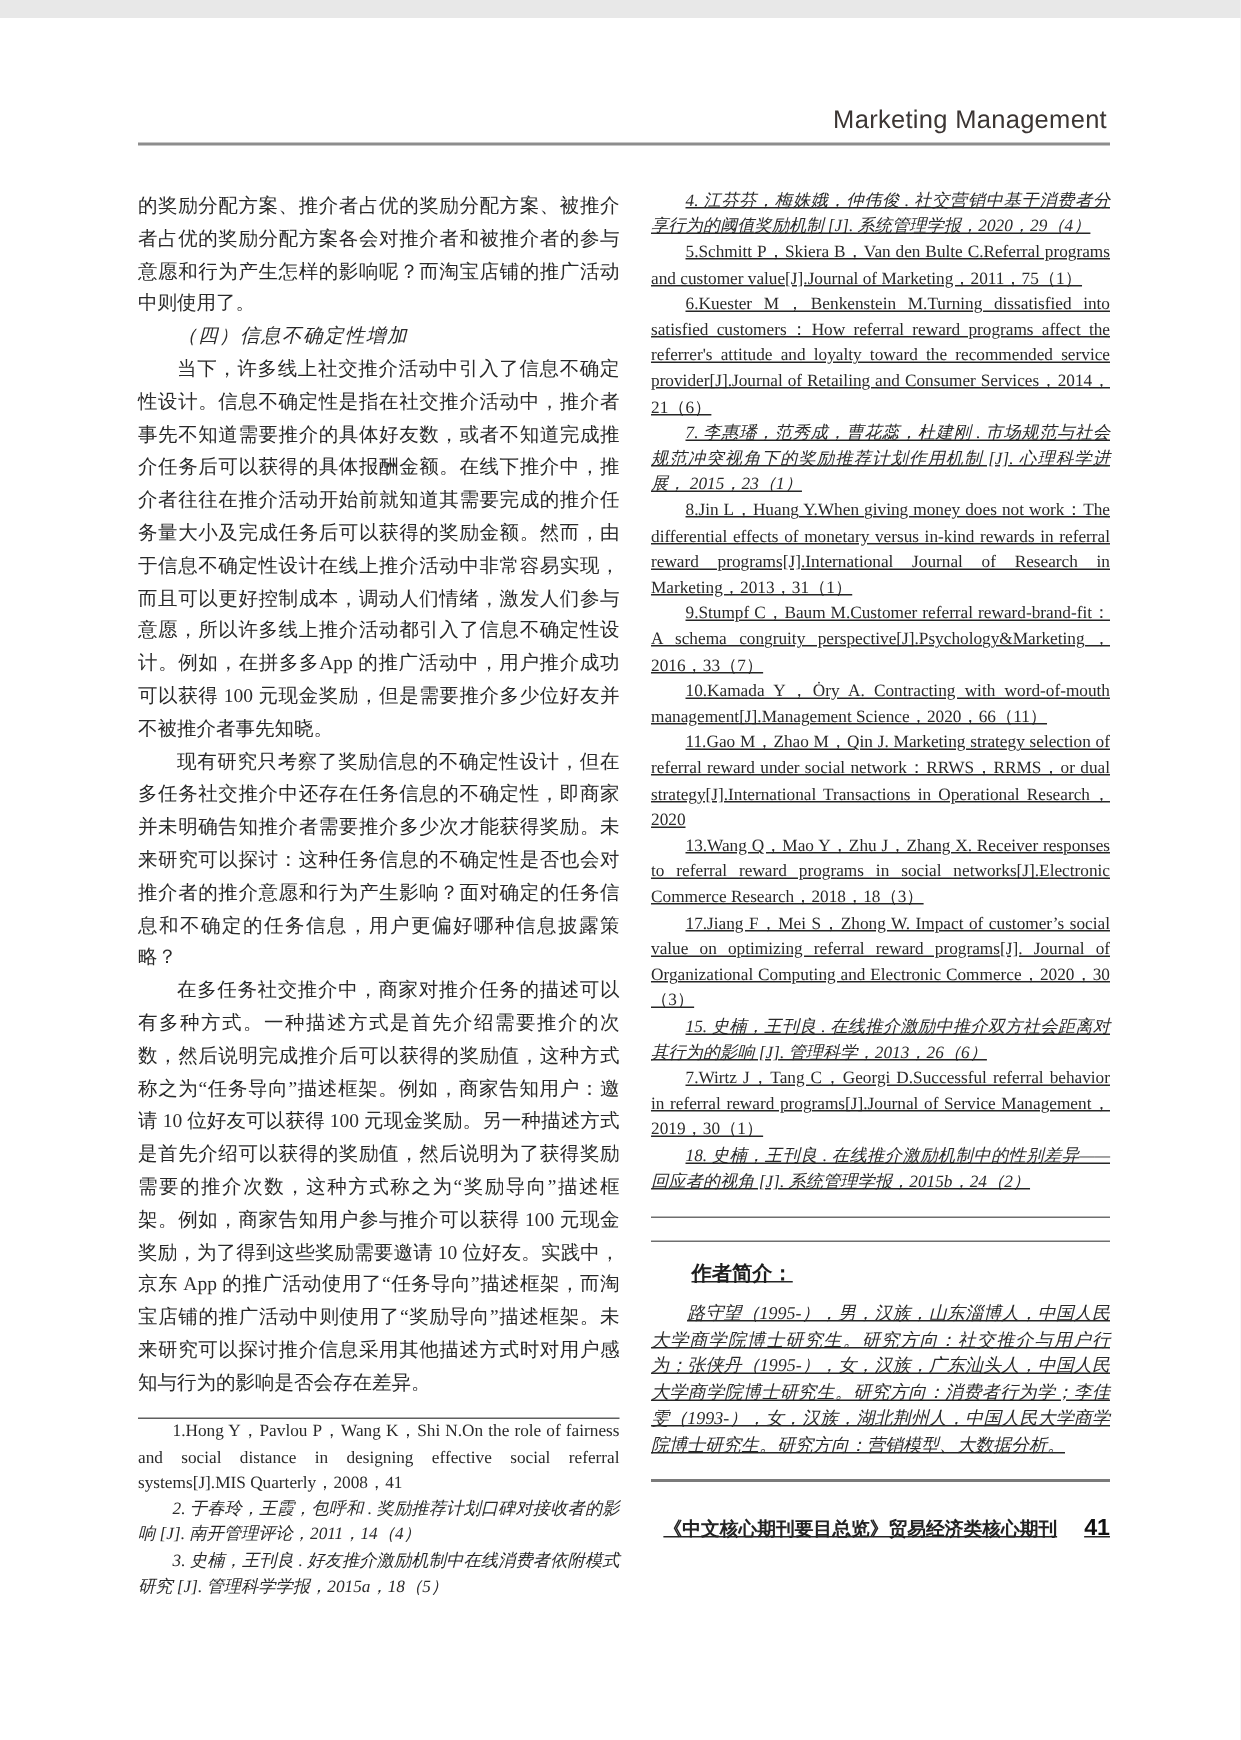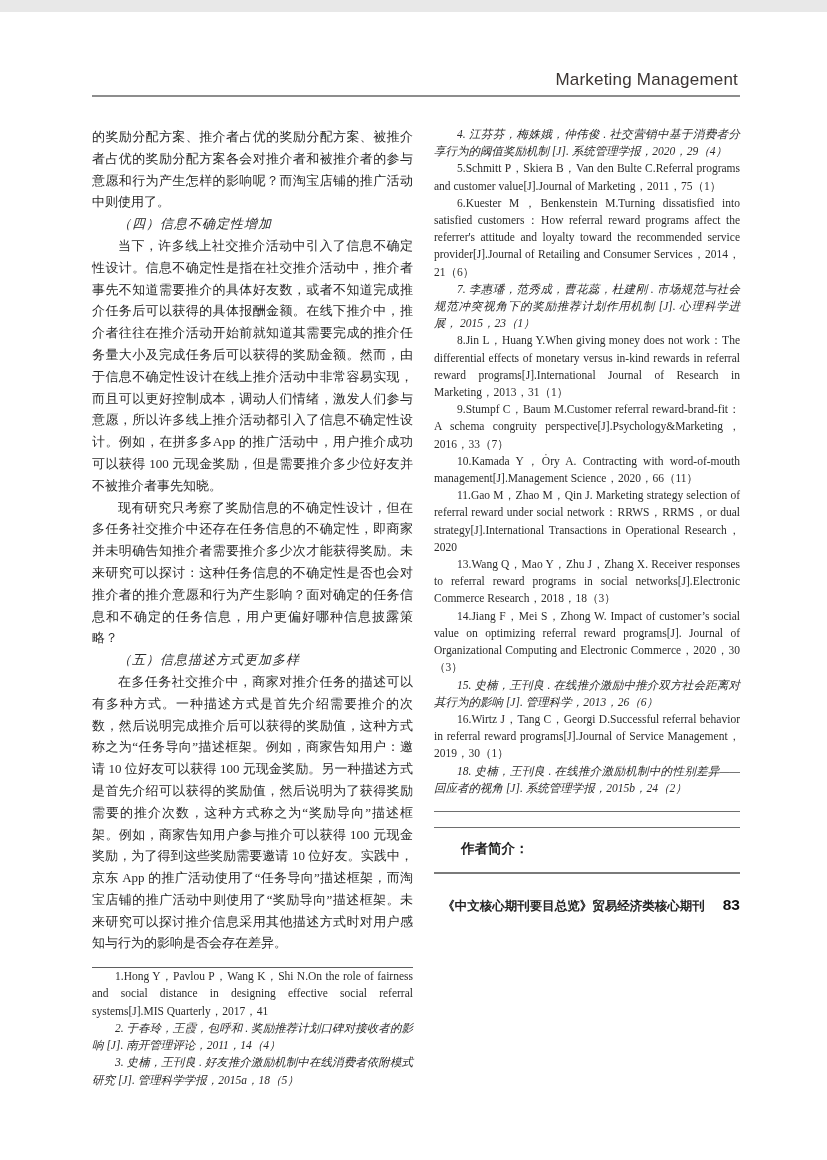--- a/index.html
+++ b/index.html
@@ -33,21 +33,21 @@
     margin-top: 5px;
     border-top: 2px solid #8d8d8d;
     height: 0;
   }
   
   .columns {
     display: flex;
     margin-top: 29px;
   }
   .col-left  { width: 321px; margin-right: 21px; }
-  .col-right { width: 306px; }
+  .col-right { width: 306px; text-decoration: underline; }
 
   
   .para {
     margin: 0;
     font-size: 13px;
     line-height: 21.8px;
     text-align: justify;
     color: #2a2a2a;
   }
   .para.body     { text-indent: 2em; }
@@ -128,28 +128,27 @@
         <div>
 
             <p class="para continued">的奖励分配方案、推介者占优的奖励分配方案、被推介者占优的奖励分配方案各会对推介者和被推介者的参与意愿和行为产生怎样的影响呢？而淘宝店铺的推广活动中则使用了。</p>
 
             <p class="para heading">（四）信息不确定性增加</p>
 
             <p class="para body">当下，许多线上社交推介活动中引入了信息不确定性设计。信息不确定性是指在社交推介活动中，推介者事先不知道需要推介的具体好友数，或者不知道完成推介任务后可以获得的具体报酬金额。在线下推介中，推介者往往在推介活动开始前就知道其需要完成的推介任务量大小及完成任务后可以获得的奖励金额。然而，由于信息不确定性设计在线上推介活动中非常容易实现，而且可以更好控制成本，调动人们情绪，激发人们参与意愿，所以许多线上推介活动都引入了信息不确定性设计。例如，在拼多多App 的推广活动中，用户推介成功可以获得 100 元现金奖励，但是需要推介多少位好友并不被推介者事先知晓。</p>
 
             <p class="para body">现有研究只考察了奖励信息的不确定性设计，但在多任务社交推介中还存在任务信息的不确定性，即商家并未明确告知推介者需要推介多少次才能获得奖励。未来研究可以探讨：这种任务信息的不确定性是否也会对推介者的推介意愿和行为产生影响？面对确定的任务信息和不确定的任务信息，用户更偏好哪种信息披露策略？</p>
 
-            <p class="para heading">（五）信息描述方式更加多样</p>
 
             <p class="para body">在多任务社交推介中，商家对推介任务的描述可以有多种方式。一种描述方式是首先介绍需要推介的次数，然后说明完成推介后可以获得的奖励值，这种方式称之为“任务导向”描述框架。例如，商家告知用户：邀请 10 位好友可以获得 100 元现金奖励。另一种描述方式是首先介绍可以获得的奖励值，然后说明为了获得奖励需要的推介次数，这种方式称之为“奖励导向”描述框架。例如，商家告知用户参与推介可以获得 100 元现金奖励，为了得到这些奖励需要邀请 10 位好友。实践中，京东 App 的推广活动使用了“任务导向”描述框架，而淘宝店铺的推广活动中则使用了“奖励导向”描述框架。未来研究可以探讨推介信息采用其他描述方式时对用户感知与行为的影响是否会存在差异。</p>
           </div>
         <div class="refs-divider"></div>
         <div>
 
-            <p class="ref en">1.Hong Y，Pavlou P，Wang K，Shi N.On the role of fairness and social distance in designing effective social referral systems[J].MIS Quarterly，2017，41</p>
+            <p class="ref en">1.Hong Y，Pavlou P，Wang K，Shi N.On the role of fairness and social distance in designing effective social referral systems[J].MIS Quarterly，2008，41</p>
 
             <p class="ref zh">2. 于春玲，王霞，包呼和 . 奖励推荐计划口碑对接收者的影响 [J]. 南开管理评论，2011，14（4）</p>
 
             <p class="ref zh">3. 史楠，王刊良 . 好友推介激励机制中在线消费者依附模式研究 [J]. 管理科学学报，2015a，18（5）</p>
           </div>
       </div>
 
       <div class="col-right">
         <div>
 
@@ -165,39 +164,40 @@
 
             <p class="ref en">9.Stumpf C，Baum M.Customer referral reward-brand-fit：A schema congruity perspective[J].Psychology&amp;Marketing，2016，33（7）</p>
 
             <p class="ref en">10.Kamada Y，Ȯry A. Contracting with word-of-mouth management[J].Management Science，2020，66（11）</p>
 
             <p class="ref en">11.Gao M，Zhao M，Qin J. Marketing strategy selection of referral reward under social network：RRWS，RRMS，or dual strategy[J].International Transactions in Operational Research，2020</p>
 
 
             <p class="ref en">13.Wang Q，Mao Y，Zhu J，Zhang X. Receiver responses to referral reward programs in social networks[J].Electronic Commerce Research，2018，18（3）</p>
 
-            <p class="ref en">14.Jiang F，Mei S，Zhong W. Impact of customer’s social value on optimizing referral reward programs[J]. Journal of Organizational Computing and Electronic Commerce，2020，30（3）</p>
+            <p class="ref en">17.Jiang F，Mei S，Zhong W. Impact of customer’s social value on optimizing referral reward programs[J]. Journal of Organizational Computing and Electronic Commerce，2020，30（3）</p>
 
             <p class="ref zh">15. 史楠，王刊良 . 在线推介激励中推介双方社会距离对其行为的影响 [J]. 管理科学，2013，26（6）</p>
 
-            <p class="ref en">16.Wirtz J，Tang C，Georgi D.Successful referral behavior in referral reward programs[J].Journal of Service Management，2019，30（1）</p>
+            <p class="ref en">7.Wirtz J，Tang C，Georgi D.Successful referral behavior in referral reward programs[J].Journal of Service Management，2019，30（1）</p>
 
 
             <p class="ref zh">18. 史楠，王刊良 . 在线推介激励机制中的性别差异——回应者的视角 [J]. 系统管理学报，2015b，24（2）</p>
           </div>
 
         <div class="double-rule">
           <div class="rule"></div>
           <div class="rule"></div>
         </div>
 
         <h3 class="section-heading">作者简介：</h3>
+        <p class="bio">路守望（1995-），男，汉族，山东淄博人，中国人民大学商学院博士研究生。研究方向：社交推介与用户行为；张侠丹（1995-），女，汉族，广东汕头人，中国人民大学商学院博士研究生。研究方向：消费者行为学；李佳雯（1993-），女，汉族，湖北荆州人，中国人民大学商学院博士研究生。研究方向：营销模型、大数据分析。</p>
 
         <div class="footer-rule"></div>
         <div class="page-footer">
           <span class="journal-name">《中文核心期刊要目总览》贸易经济类核心期刊</span>
-          <span class="page-number">83</span>
+          <span class="page-number">41</span>
         </div>
       </div>
 
     </div>
   </div>
 </div>
 
 </body></html>

